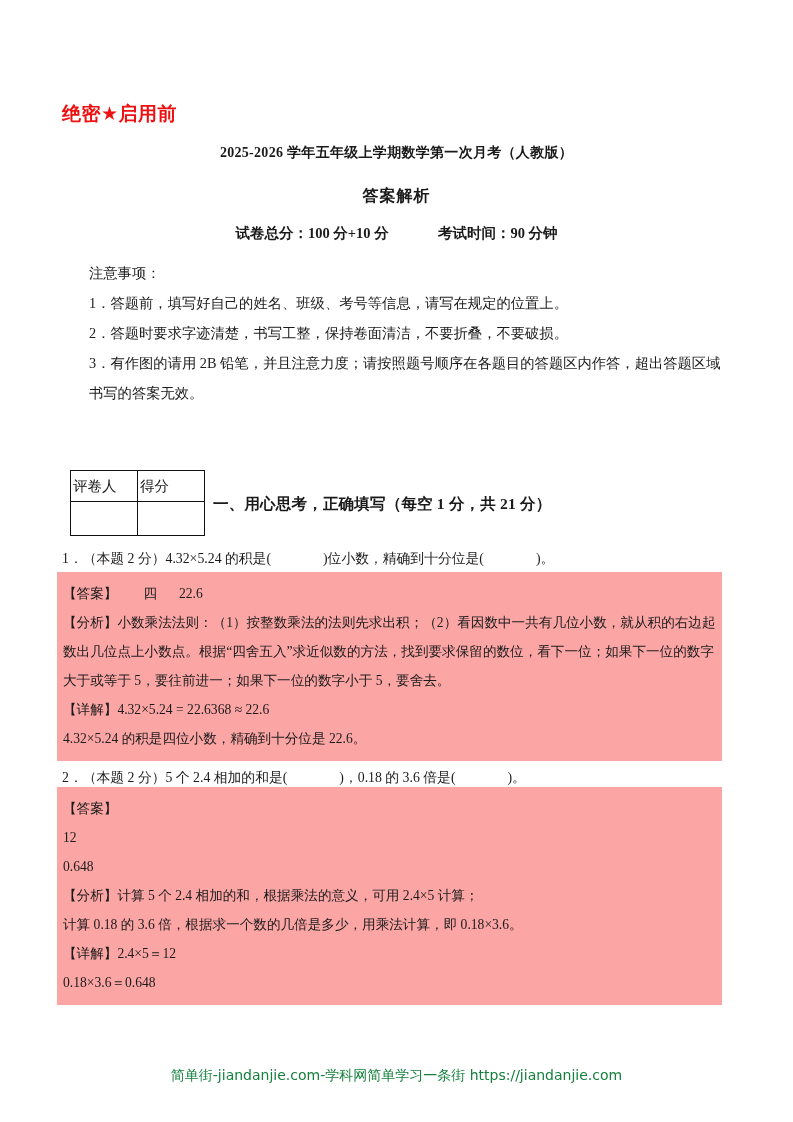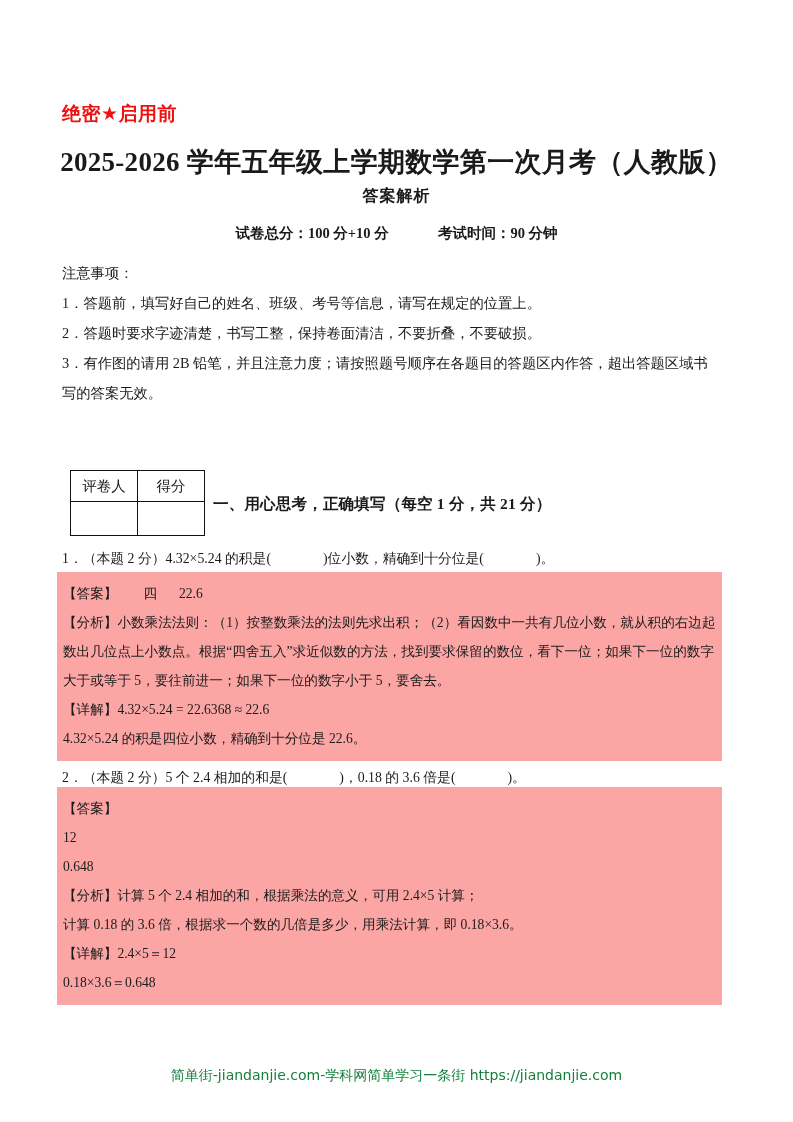--- a/index.html
+++ b/index.html
@@ -36,21 +36,21 @@
     font-family: "DejaVu Sans", "Liberation Sans", sans-serif;
   }
 
   
   .doc-title {
     position: absolute;
     left: 0;
     top: 144px;
     width: 793px;
     text-align: center;
-    font-size: 27px;
+    font-size: 14px;
     font-weight: bold;
     letter-spacing: 0.3px;
   }
   .doc-subtitle {
     position: absolute;
     left: 0;
     top: 186px;
     width: 793px;
     text-align: center;
     font-size: 16px;
@@ -75,37 +75,37 @@
   .notice {
     position: absolute;
     left: 62px;
     top: 258px;
     width: 660px;
     font-size: 14.3px;
     line-height: 30px;
   }
   .notice-line {
     white-space: normal;
+    margin-left: 27px;
   }
   .notice-line.indent-wrap {
     text-indent: 0;
   }
 
   
   .grader-table {
     position: absolute;
     left: 70px;
     top: 470px;
     border-collapse: collapse;
   }
   .grader-table td {
     border: 1.6px solid #111111;
     width: 62px;
     height: 30px;
-    text-align: center;
     vertical-align: middle;
     font-size: 14.5px;
     padding: 0 2px;
   }
   .grader-table td.blank-cell {
     height: 33px;
   }
 
   
   .section-heading {

